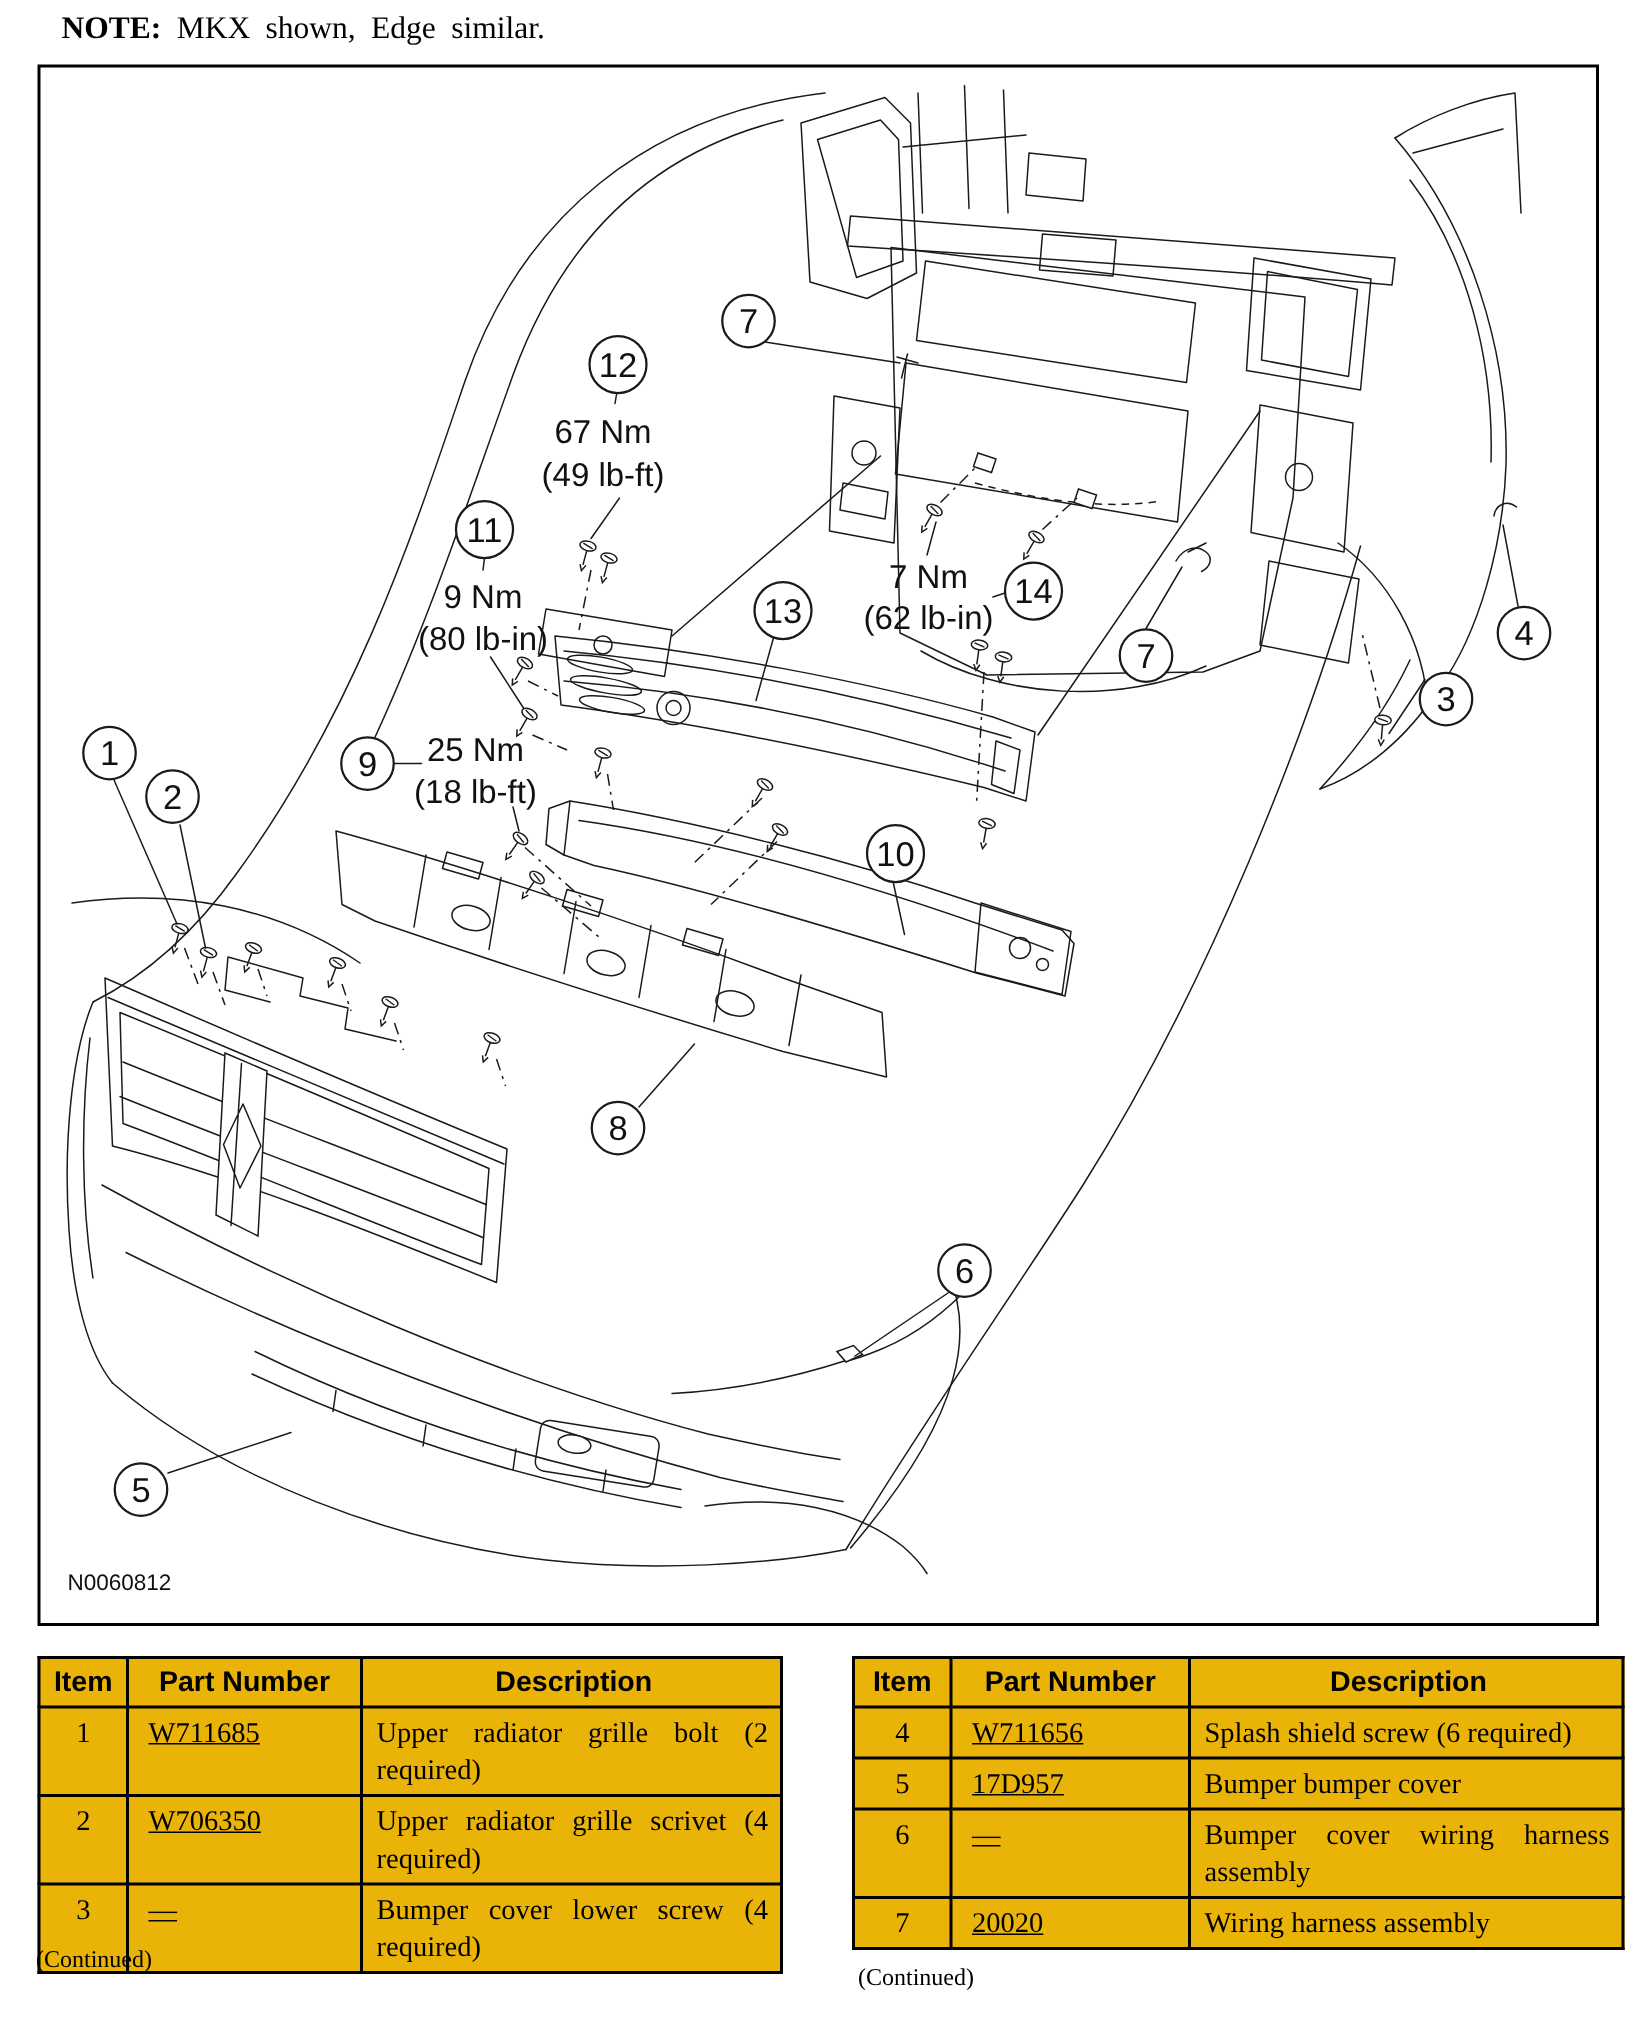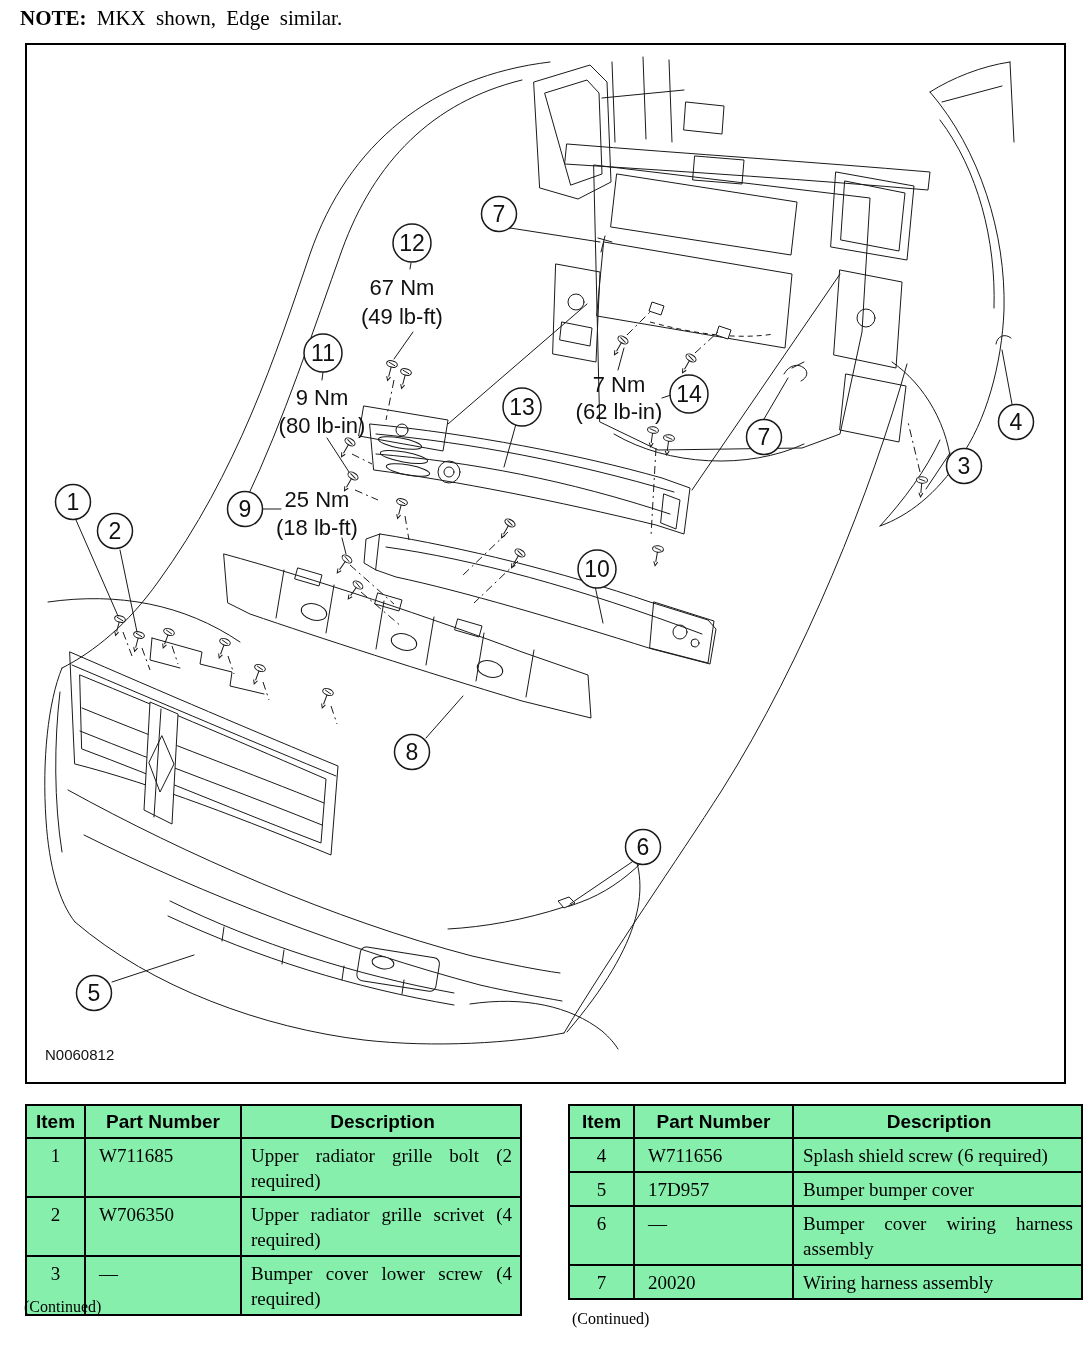--- a/index.html
+++ b/index.html
@@ -1,40 +1,40 @@
 <!DOCTYPE html>
 <html><head>
 <meta charset="utf-8">
 <style>
   html,body{margin:0;padding:0;background:#fff;}
   .page{position:relative;width:1088px;height:1347px;background:#ffffff;
         font-family:"Liberation Serif",serif;color:#000;overflow:hidden;}
-  .note{position:absolute;left:20px;top:6px;font-size:21px;word-spacing:5px;white-space:nowrap;}
+  .note{position:absolute;left:41px;top:6px;font-size:21px;word-spacing:5px;white-space:nowrap;}
   .note b{font-weight:bold;}
   .figure{position:absolute;left:25px;top:43px;width:1037px;height:1037px;border:2px solid #000;}
   .figure svg{position:absolute;left:0;top:0;}
   
   .ln{fill:none;stroke:#1a1a1a;stroke-width:1;stroke-linecap:round;stroke-linejoin:round;}
   .dsh{fill:none;stroke:#1a1a1a;stroke-width:1;stroke-dasharray:8 4 2 4;}
   .dot{fill:none;stroke:#1a1a1a;stroke-width:1;stroke-dasharray:5 4;}
   .wfill{fill:#ffffff;stroke:#1a1a1a;stroke-width:1;}
   .cocircle{fill:#ffffff;stroke:#1a1a1a;stroke-width:1.5;}
   .co{font-family:"Liberation Sans",sans-serif;font-size:23px;fill:#111;text-anchor:middle;}
   .tq{font-family:"Liberation Sans",sans-serif;font-size:22px;fill:#111;text-anchor:middle;}
   .figid{font-family:"Liberation Sans",sans-serif;font-size:15px;fill:#111;}
   
   table.parts{position:absolute;border-collapse:collapse;table-layout:fixed;
-              font-family:"Liberation Serif",serif;font-size:19px;background:#86efac;}
+              font-family:"Liberation Serif",serif;font-size:19px;background:#eab308;}
   table.parts,table.parts th,table.parts td{border:2px solid #000;}
   table.parts th{font-family:"Liberation Sans",sans-serif;font-weight:bold;font-size:19px;
                  padding:5px 6px 4px;text-align:center;}
   table.parts th.desc{text-align:center;padding-left:9px;}
   table.parts td{vertical-align:top;padding:4px 8px 3px;line-height:25px;}
   table.parts td.item{text-align:center;}
-  table.parts td.part{padding-left:13px;}
+  table.parts td.part{padding-left:13px;text-decoration:underline;}
   table.parts td.desc{text-align:justify;padding-left:9px;}
   .continued{position:absolute;font-size:16px;font-family:"Liberation Serif",serif;}
 </style>
 </head>
 <body>
 
 <div class="page">
 
   <div class="note">
     <b>NOTE:</b>

